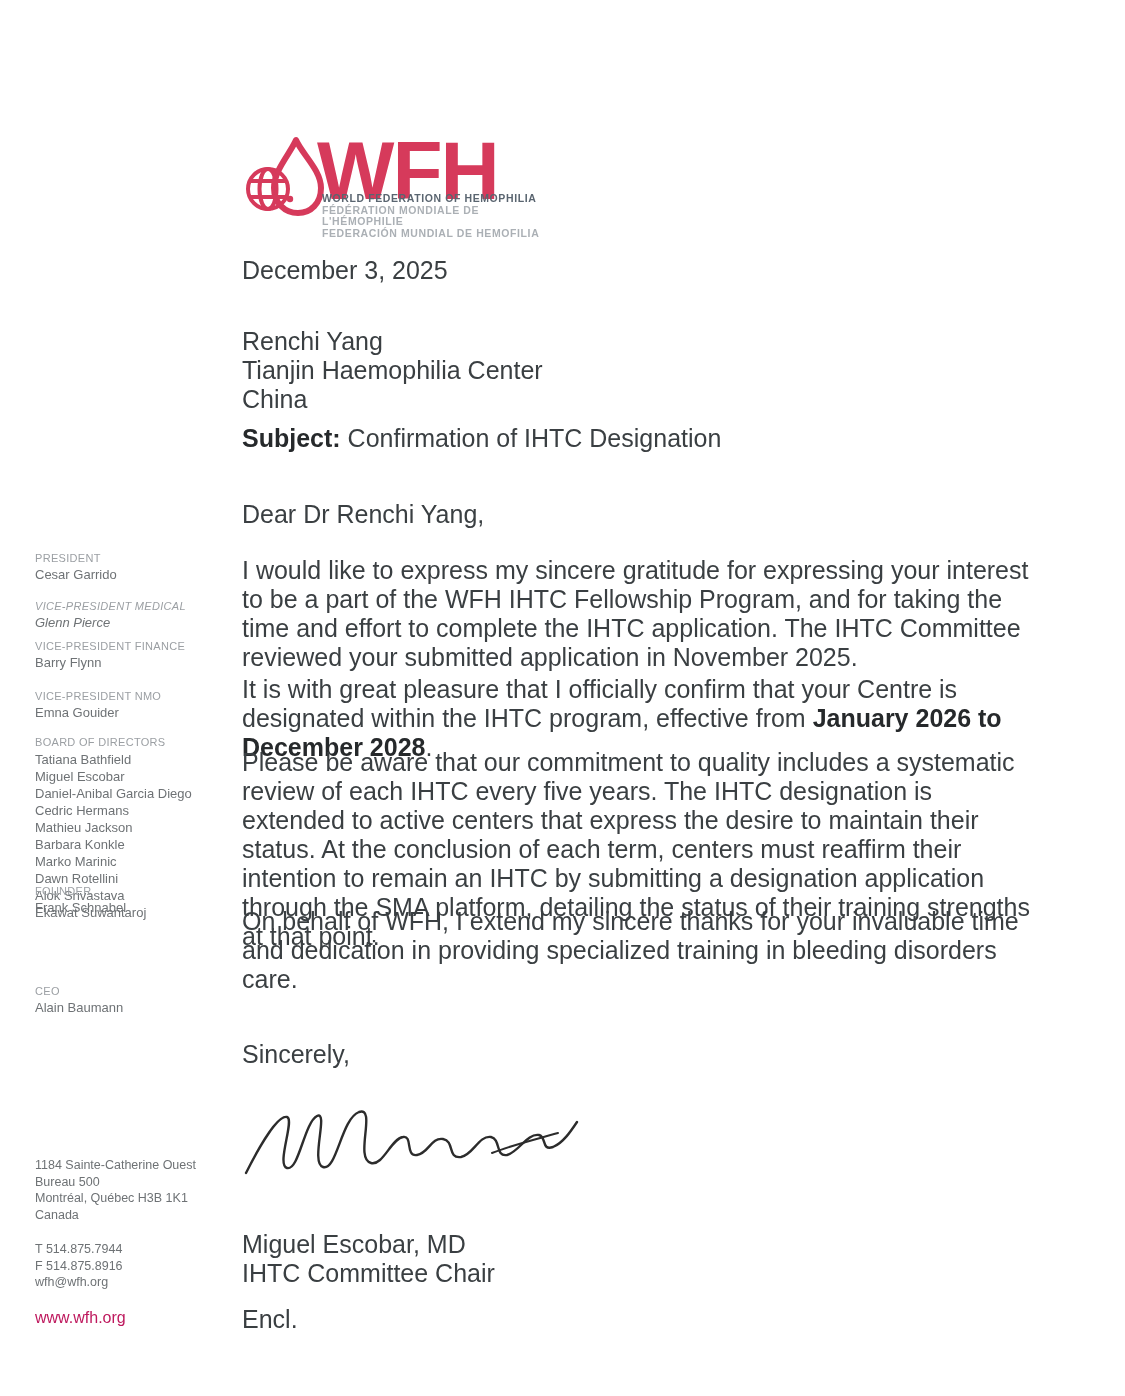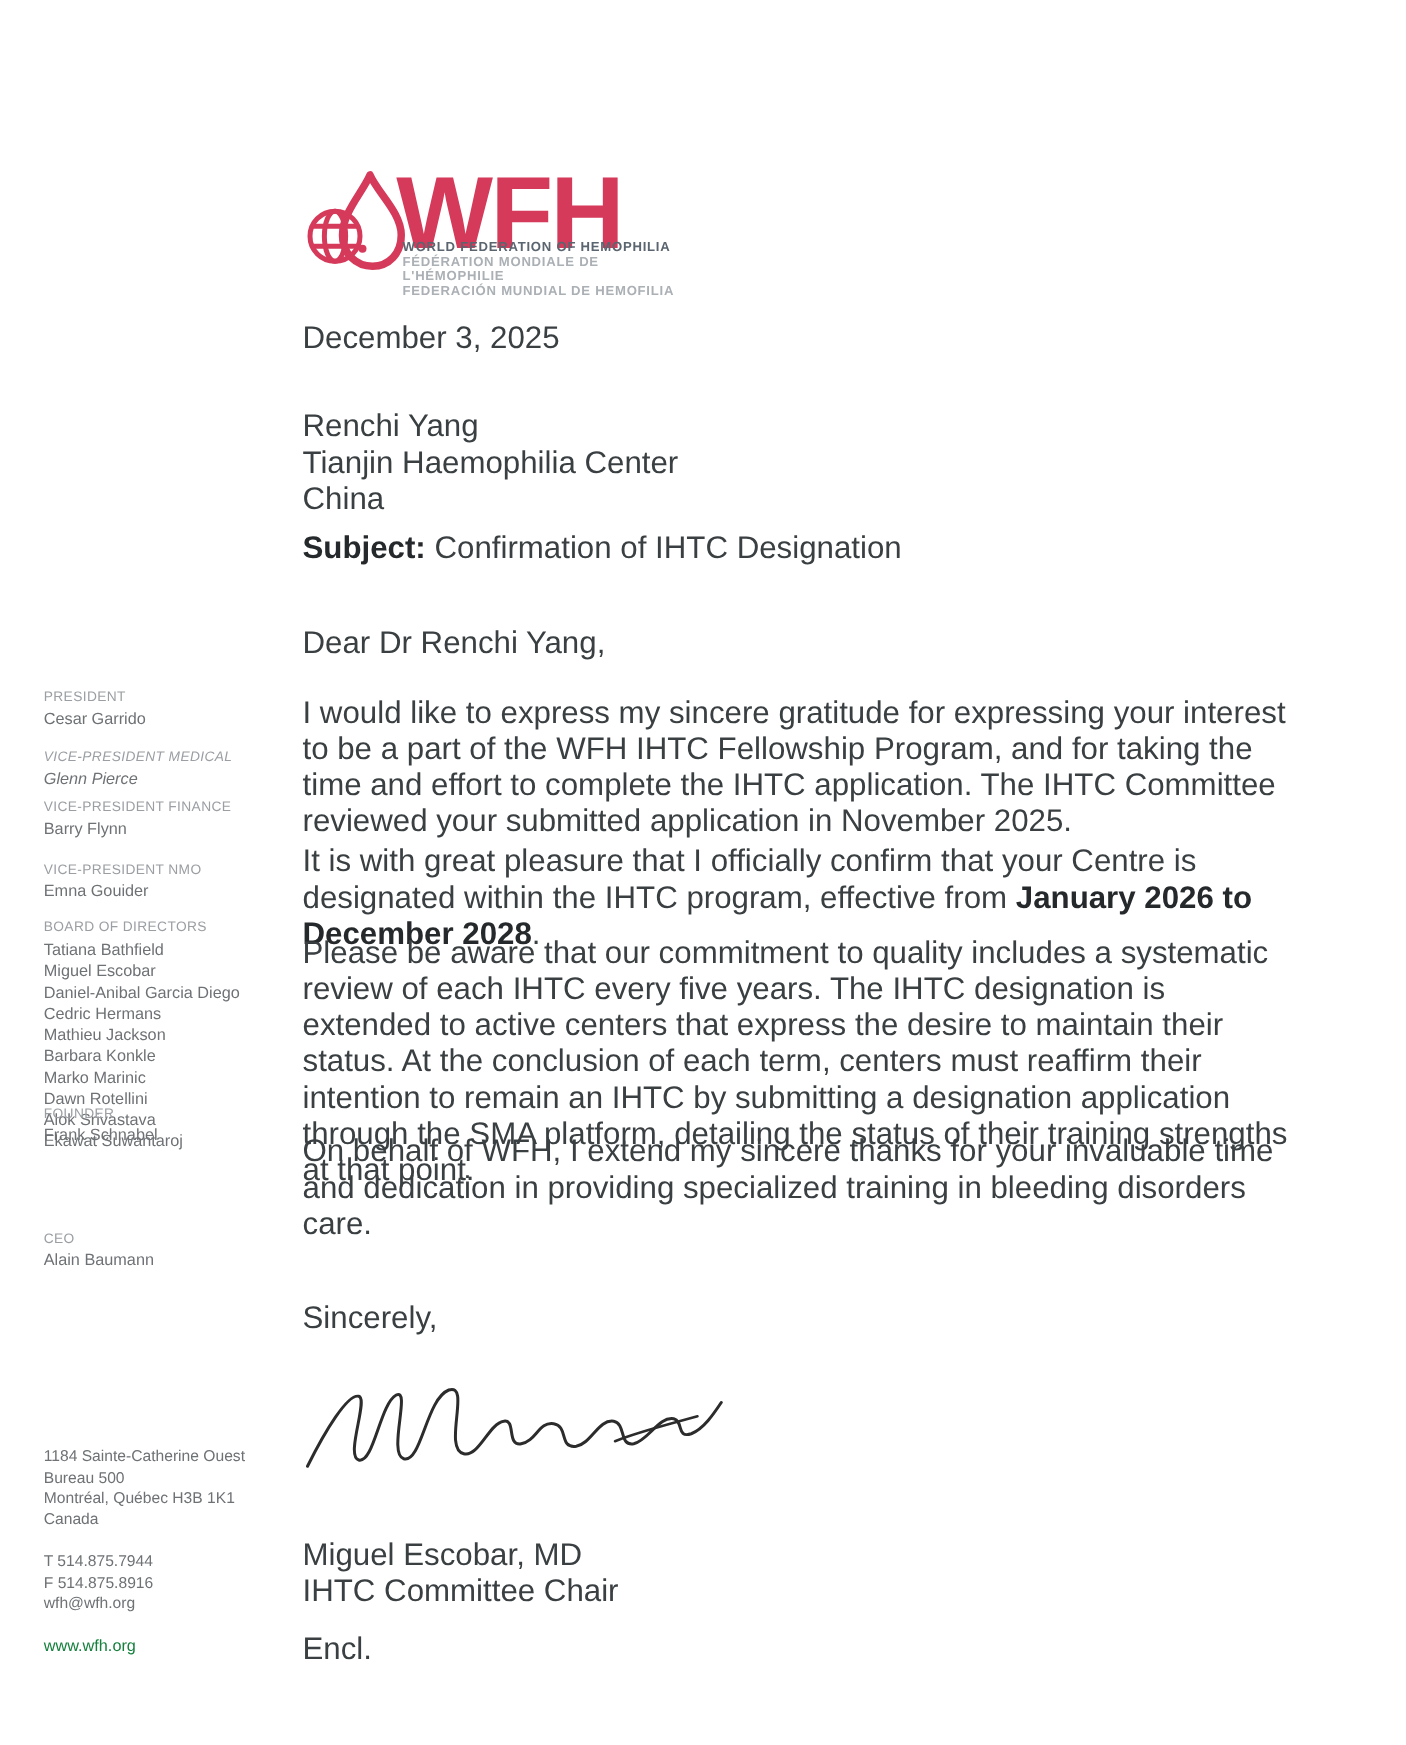--- a/index.html
+++ b/index.html
@@ -39,21 +39,21 @@
   .officer-4 { top: 690px; }
   .board { position: absolute; left: 0; top: 736px; }
   .board .side-name { line-height: 17px; }
   .founder { position: absolute; left: 0; top: 885px; }
   .ceo { position: absolute; left: 0; top: 985px; }
 
   .address-block { position: absolute; left: 0; top: 1157px; }
   .address-line { font-size: 12.5px; color: #6e7275; line-height: 16.5px; }
   .contact-block { position: absolute; left: 0; top: 1241px; }
   .contact-line { font-size: 12.5px; color: #6e7275; line-height: 16.5px; }
-  .website { position: absolute; left: 0; top: 1309px; font-size: 13px; color: #15803d; text-decoration: none; }
+  .website { position: absolute; left: 0; top: 1309px; font-size: 16px; color: #be185d; text-decoration: none; }
 
   
   .letter { position: absolute; left: 242px; top: 0; width: 795px; }
   .letter .block { position: absolute; left: 0; width: 795px; font-size: 25px; line-height: 29px; color: #3a3f42; }
   .date { top: 256px; }
   .recipient { top: 327px; }
   .subject { top: 424px; }
   .subject b, .strong { font-weight: bold; color: #26292b; }
   .salutation { top: 500px; }
   .para-1 { top: 556px; }

